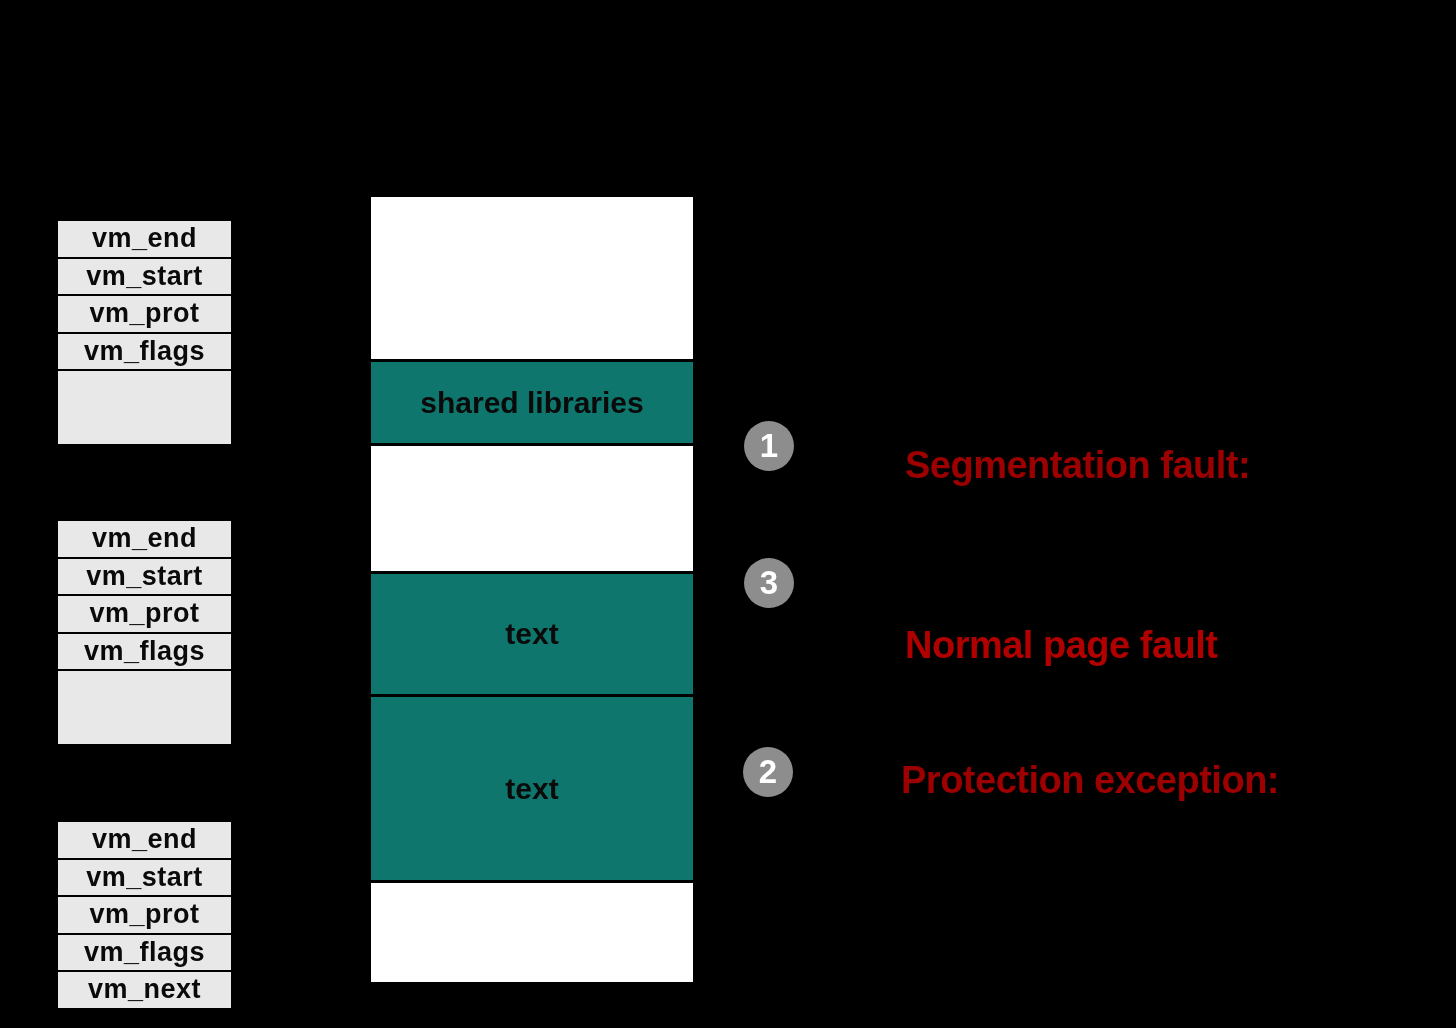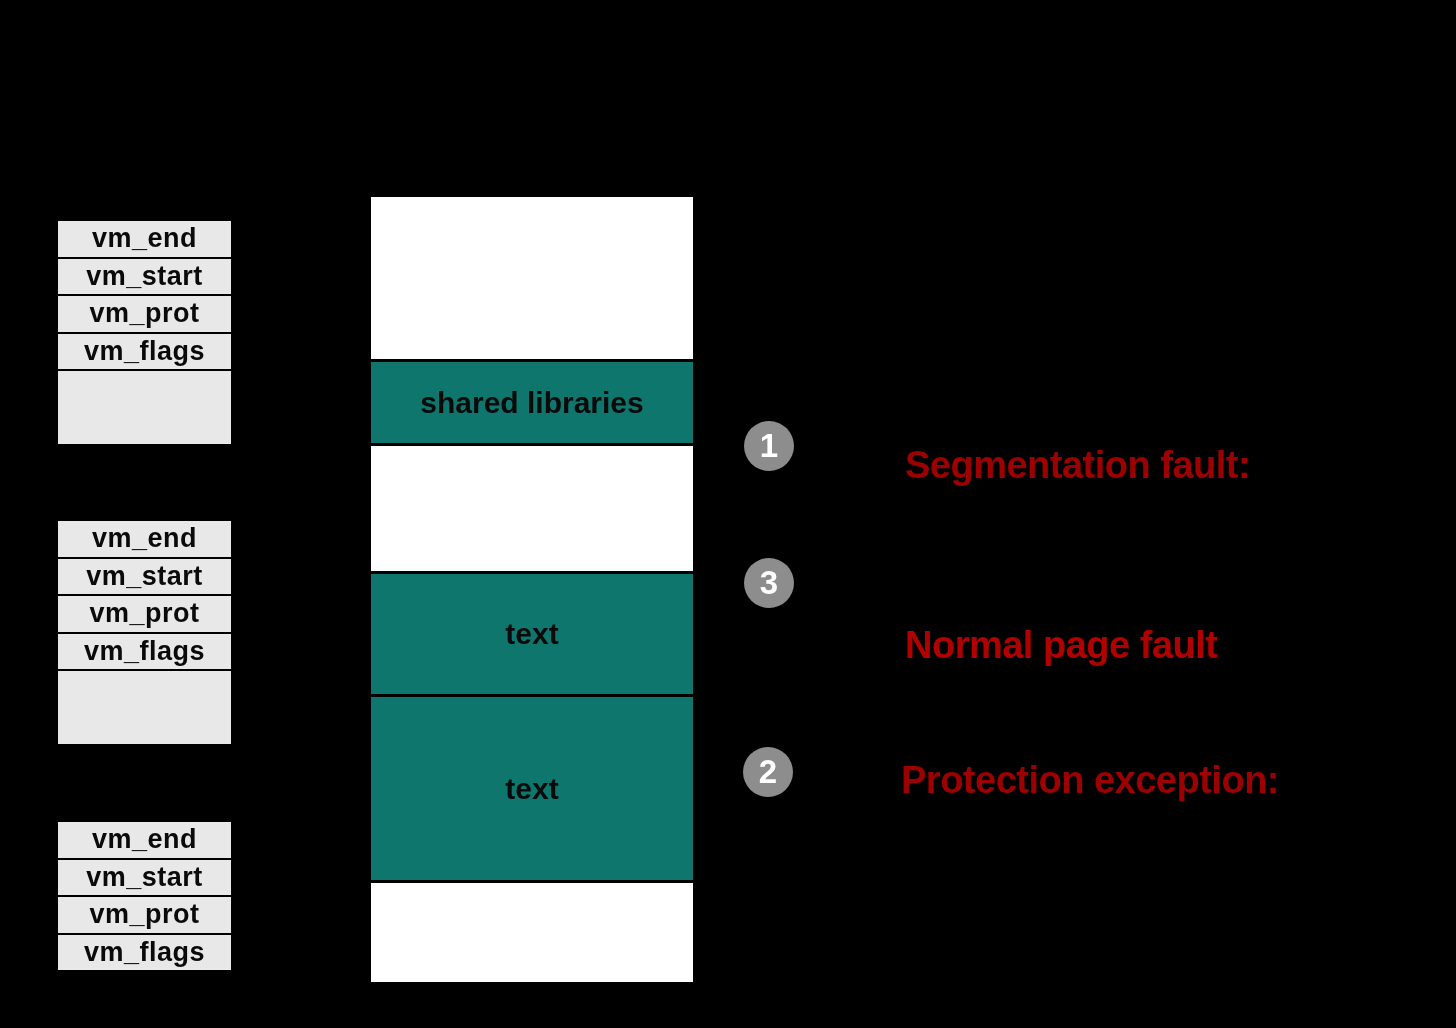--- a/index.html
+++ b/index.html
@@ -128,20 +128,23 @@
       </div>
     <div class="vma-row">
         <span>vm_start</span>
       </div>
     <div class="vma-row">
         <span>vm_prot</span>
       </div>
     <div class="vma-row">
         <span>vm_flags</span>
       </div>
+    <div class="vma-row">
+        <span>vm_next</span>
+      </div>
   </div>
 
   <div class="mem-column">
     <div class="seg unused" style="height:162px;"></div>
     <div class="seg mapped" style="height:87px;">
       <span>shared libraries</span>
     </div>
     <div class="seg unused" style="height:125px;"></div>
     <div class="seg mapped" style="height:126px;">
       <span>text</span>

